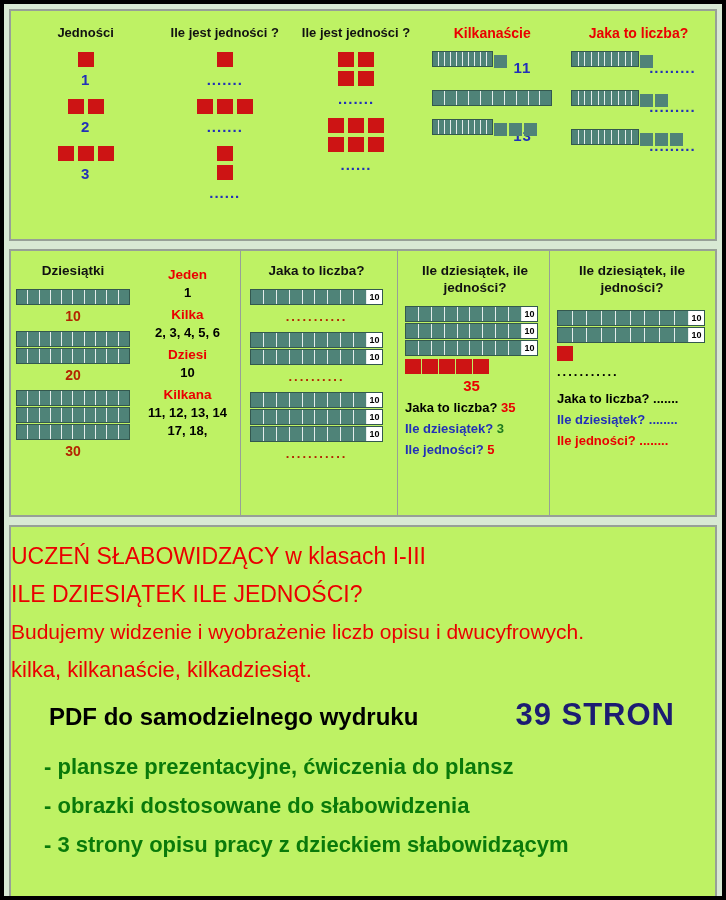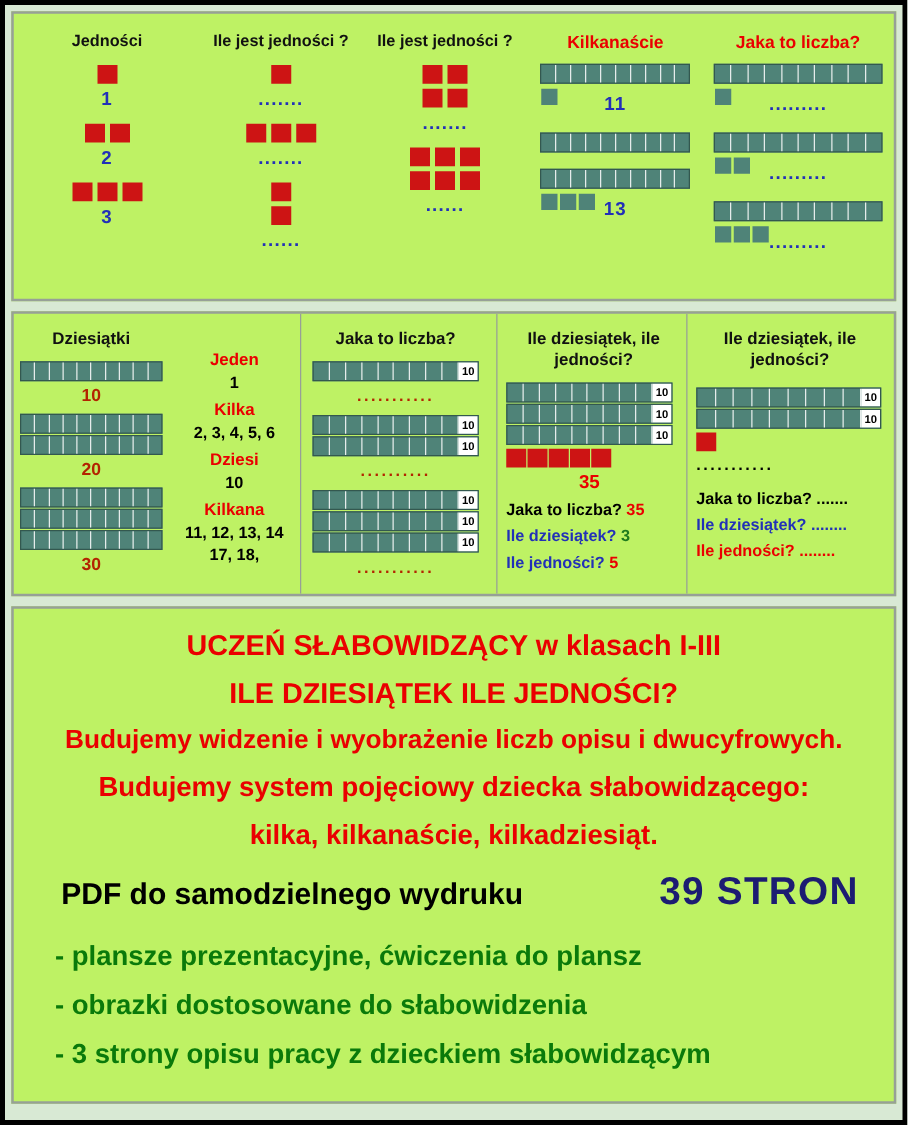--- a/index.html
+++ b/index.html
@@ -6,80 +6,80 @@
     --bg:#d8e9d4; --red:#ea0000; --square-red:#cd1414; --teal:#4f8378;
     --blue:#2230b8; --dark-red:#b32400; --green:#0a7a0a; --navy:#1c1c72;
     --panelborder:#97a097;
   }
   *{margin:0;padding:0;box-sizing:border-box}
   html,body{background:#fff}
   body{width:726px;height:900px;font-family:"Liberation Sans",sans-serif;}
   .page{width:726px;height:900px;background:var(--bg);border:4px solid #000;padding:5px;overflow:hidden}
   .panel{background:#bef264;border:2px solid var(--panelborder)}
   .panel.top{height:232px;margin-bottom:8px;display:flex;padding-top:14px;overflow:hidden}
-  .panel.middle{height:228px;margin-bottom:8px;display:flex;overflow:hidden}
+  .panel.middle{height:268px;margin-bottom:8px;display:flex;overflow:hidden}
   .panel.bottom{height:398px;padding-top:10px;overflow:hidden}
 
   
   .tcol{display:flex;flex-direction:column;align-items:center;overflow:visible}
   .tcol0{width:150px}.tcol1{width:130px}.tcol2{width:134px}.tcol3{width:140px}.tcol4{width:154px}
   .thead{font-weight:bold;font-size:13px;color:#111;margin-bottom:10px;white-space:nowrap}
   .thead.red-h{color:var(--red);font-size:14px}
   .titem{display:flex;flex-direction:column;align-items:center;margin-bottom:9px}
   .sq-row{display:flex;justify-content:center}
   .sq{display:inline-block;width:16px;height:15px;background:var(--square-red);margin:2px}
   .sq.teal{width:13px;height:13px;background:var(--teal);margin:1px}
   .tlabel{color:var(--blue);font-weight:bold;font-size:15px;margin-top:2px;letter-spacing:1px}
   .bar{display:flex;height:16px;border:1px solid #33584f;background:var(--teal)}
   .seg{flex:1;border-right:1px solid rgba(255,255,255,.85)}
   .seg:last-child{border-right:none}
   .seg-label{flex:none;width:15px;background:#fff;color:#000;font-size:9px;font-weight:bold;
              display:flex;align-items:center;justify-content:center}
-  .teen-wrap{display:flex;flex-direction:column;margin-bottom:13px}
+  .teen-wrap{display:flex;margin-bottom:13px}
   .teen-row{position:relative;min-height:24px;margin-top:2px;width:100%}
   .teen-units{position:absolute;left:0;top:1px;display:flex}
   .teen-label{text-align:center;padding-top:4px}
 
   
   .mid-box{padding-top:12px}
   .mid-a{width:230px;display:flex;border-right:1px solid var(--panelborder)}
   .mid-b{width:157px;border-right:1px solid var(--panelborder);padding-left:9px;padding-right:6px}
   .mid-c{width:152px;border-right:1px solid var(--panelborder);padding-left:7px;padding-right:4px}
   .mid-d{flex:1;padding-left:7px;padding-right:4px}
   .tens-col{width:124px;display:flex;flex-direction:column;align-items:center}
   .words-col{flex:1;text-align:center;overflow:hidden;white-space:nowrap}
   .mhead{font-weight:bold;font-size:13.5px;color:#111;text-align:center;margin-bottom:9px;line-height:1.25}
   .mid-b .mhead{width:133px}
   .mid-c .mhead{width:140px}
   .mid-d .mhead{width:150px}
   .mgroup{display:flex;flex-direction:column}
   .mgroup .bar{margin-bottom:1px}
   .mlabel-red{color:var(--dark-red);font-weight:bold;font-size:14px;text-align:center;margin:2px 0 7px}
   .word-red{color:var(--red);font-weight:bold;font-size:13.5px;margin-top:7px}
-  .word-red:first-child{margin-top:17px}
+  .word-red:first-child{margin-top:4px}
   .word-nums{color:#000;font-weight:bold;font-size:13px;margin-top:3px}
   .dots-red{color:var(--dark-red);font-weight:bold;font-size:13px;letter-spacing:2px;margin:3px 0 8px;width:133px;text-align:center}
   .mid-units{display:flex;margin-top:2px}
   .mid-units .sq{margin:0 1px 0 0}
   .value{font-weight:bold;margin-top:3px}
   #tensOnes1 .value{color:var(--red);font-size:15px;width:133px;text-align:center}
   #tensOnes2 .value{color:#000;font-size:13px;letter-spacing:2px}
   #tensOnes2 .mgroup{margin-top:13px}
   .qwrap{margin-top:0}
   #tensOnes2 .qwrap{margin-top:12px}
   .qline{font-weight:bold;font-size:13px;margin-top:6px;white-space:nowrap}
   .q-black{color:#000}.q-blue{color:var(--blue)}.q-red{color:var(--red)}
   .q-green{color:#1e7a1e}
 
   
-  .red-line{color:var(--red);font-weight:bold;text-align:center;font-size:23px;line-height:38px;white-space:nowrap}
+  .red-line{color:var(--red);font-weight:normal;font-size:23px;line-height:38px;white-space:nowrap}
   .red-line:nth-child(3){font-size:21px}
   .red-line:nth-child(4){font-size:22px}
   .red-line:nth-child(5){font-size:22px}
-  .pdf-row{display:flex;align-items:baseline;justify-content:space-between;padding:0 28px 0 38px;margin-top:8px}
+  .pdf-row{display:flex;align-items:baseline;justify-content:space-between;padding:0 40px 0 38px;margin-top:8px}
   .pdf-text{font-weight:bold;font-size:24px;color:#000}
   .pages{font-weight:bold;font-size:31px;color:var(--navy);letter-spacing:1px}
   .green-lines{margin-top:14px;padding-left:33px}
   .green-line{color:var(--green);font-weight:bold;font-size:22px;line-height:39px;white-space:nowrap}
 </style>
 </head>
 <body>
 
 <div class="page">
 
@@ -578,21 +578,20 @@
           <div class="qline"><span class="q-red">Ile jedności? </span><span class="q-red">........</span></div>
         </div>
       </div>
   </section>
 
   <section class="panel bottom">
     <div id="redLines">
         <div class="red-line">UCZEŃ SŁABOWIDZĄCY w klasach I-III</div>
         <div class="red-line">ILE DZIESIĄTEK ILE JEDNOŚCI?</div>
         <div class="red-line">Budujemy widzenie i wyobrażenie liczb opisu i dwucyfrowych.</div>
-        <div class="red-line">Budujemy system pojęciowy dziecka słabowidzącego:</div>
         <div class="red-line">kilka, kilkanaście, kilkadziesiąt.</div>
       </div>
     <div class="pdf-row">
       <span class="pdf-text">PDF do samodzielnego wydruku</span>
       <span class="pages">39 STRON</span>
     </div>
     <div class="green-lines" id="greenLines">
         <div class="green-line">- plansze prezentacyjne, ćwiczenia do plansz</div>
         <div class="green-line">- obrazki dostosowane do słabowidzenia</div>
         <div class="green-line">- 3 strony opisu pracy z dzieckiem słabowidzącym</div>

